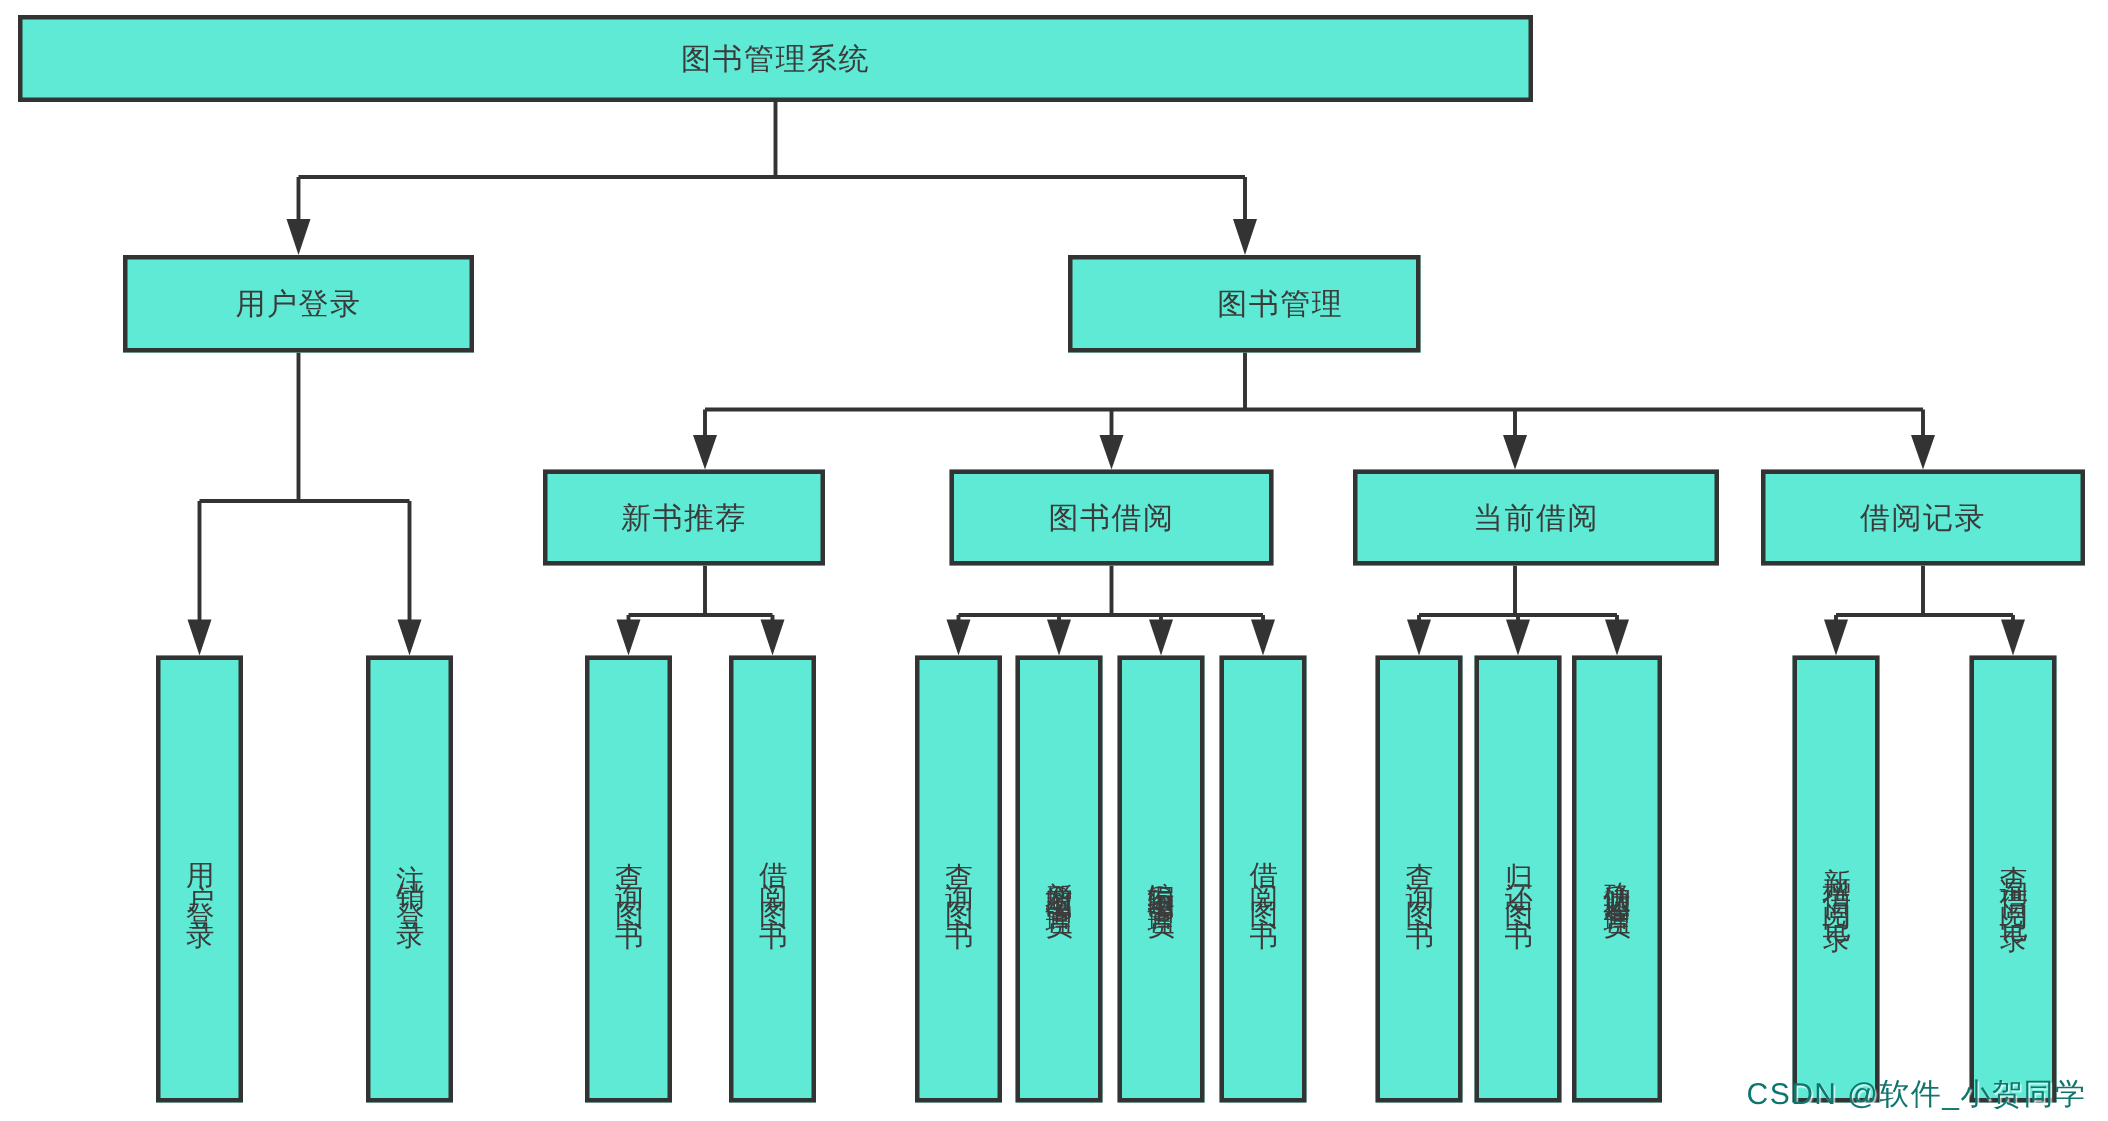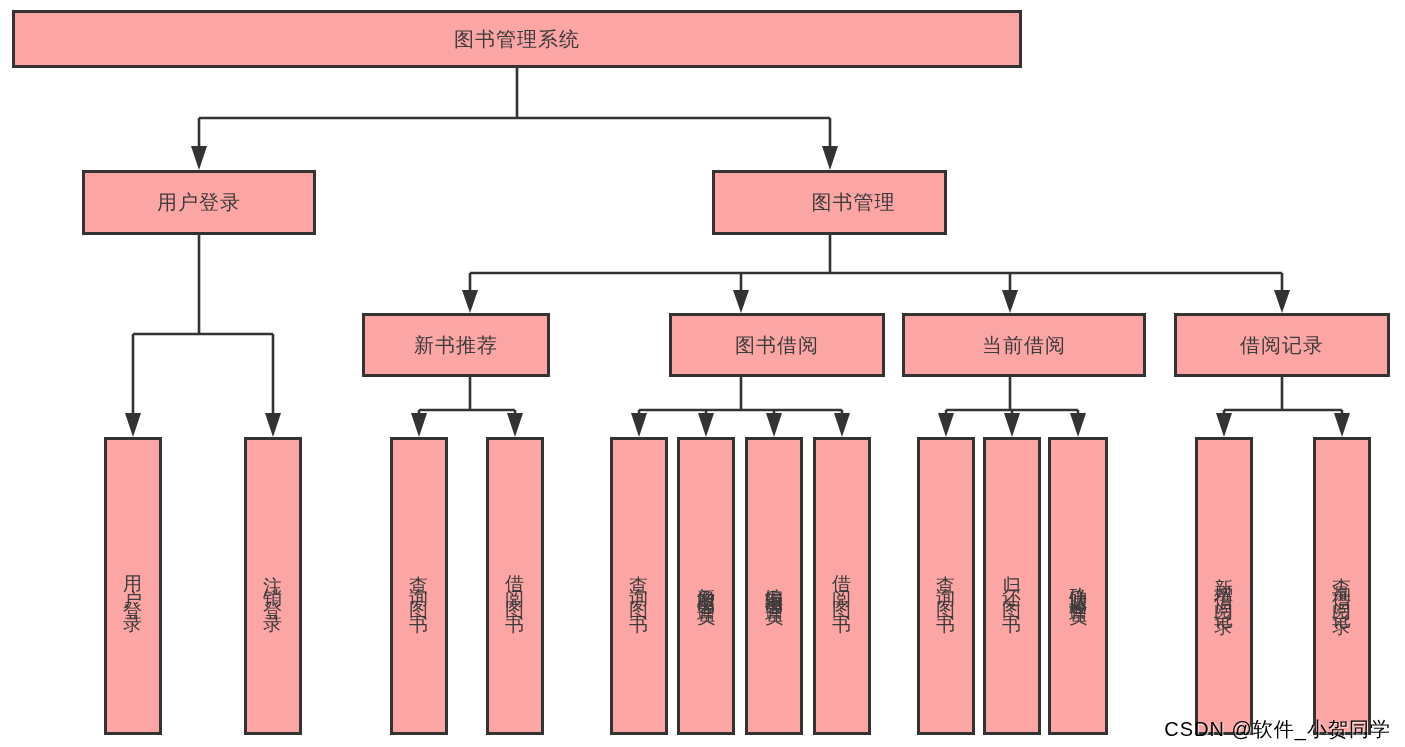--- a/index.html
+++ b/index.html
@@ -17,21 +17,21 @@
   }
   #connectors {
     position: absolute;
     left: 0; top: 0;
     width: 1405px;
     height: 747px;
   }
   .box {
     position: absolute;
     box-sizing: border-box;
-    background: #fca5a5;
+    background: #5eead4;
     border: 3px solid #333333;
     color: #3b3b3b;
     display: flex;
     align-items: center;
     justify-content: center;
     text-align: center;
     font-size: 20px;
     letter-spacing: 1px;
     z-index: 2;
   }
@@ -48,21 +48,21 @@
     letter-spacing: 13px;
     line-height: 1;
   }
   .vbox.med span { letter-spacing: 8px; }
   .vbox.long span { letter-spacing: 3px; font-size: 18px; }
   #watermark {
     position: absolute;
     right: 14px;
     bottom: 4px;
     font-size: 20px;
-    color: #000000;
+    color: #0f766e;
     letter-spacing: 1px;
     z-index: 5;
     text-shadow: 1px 1px 1px rgba(255,255,255,0.85);
     white-space: nowrap;
   }
 </style>
 </head>
 <body>
 
 <div id="canvas">
@@ -121,21 +121,21 @@
   <div class="box hbox" style="left:82px; top:170px; width:234px;">
     <span>用户登录</span>
   </div>
   <div class="box hbox" style="left:712px; top:170px; width:235px;padding-left:48px;">
     <span>图书管理</span>
   </div>
 
   <div class="box hbox" style="left:362px; top:313px; width:188px; height:64px;">
     <span>新书推荐</span>
   </div>
-  <div class="box hbox" style="left:633px; top:313px; width:216px; height:64px;margin-left:36px;">
+  <div class="box hbox" style="left:633px; top:313px; width:216px; height:64px;">
     <span>图书借阅</span>
   </div>
   <div class="box hbox" style="left:902px; top:313px; width:244px; height:64px;">
     <span>当前借阅</span>
   </div>
   <div class="box hbox" style="left:1174px; top:313px; width:216px; height:64px;">
     <span>借阅记录</span>
   </div>
 
   <div class="box vbox" style="left:104px;">

